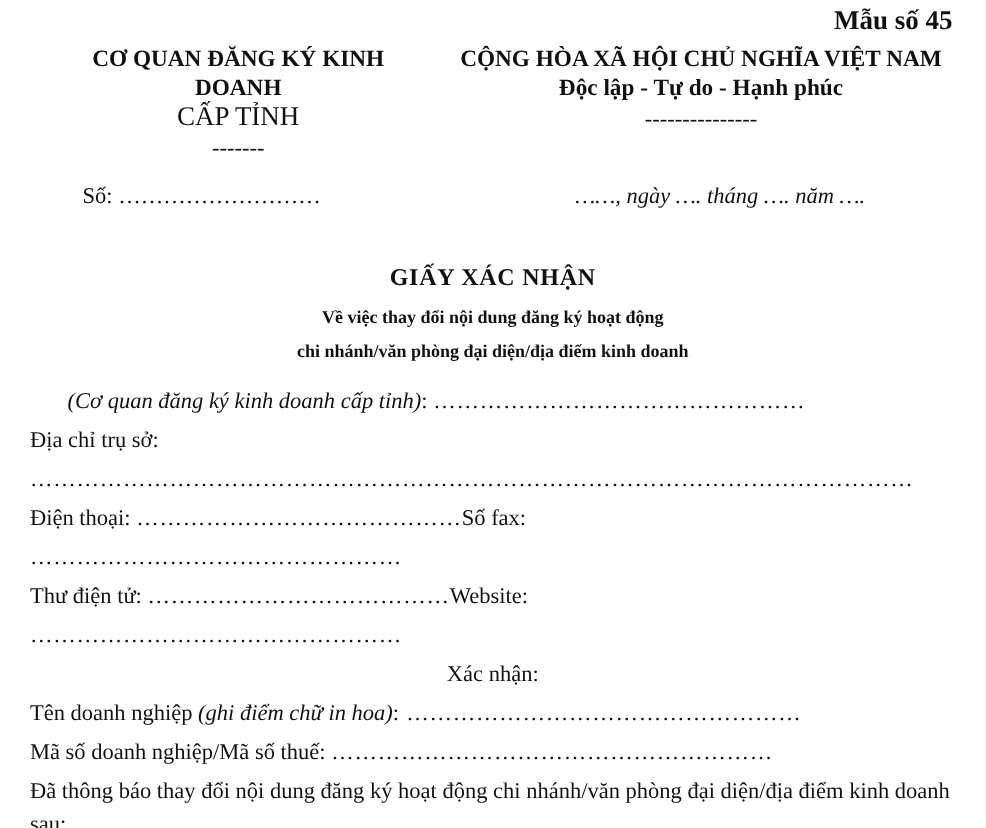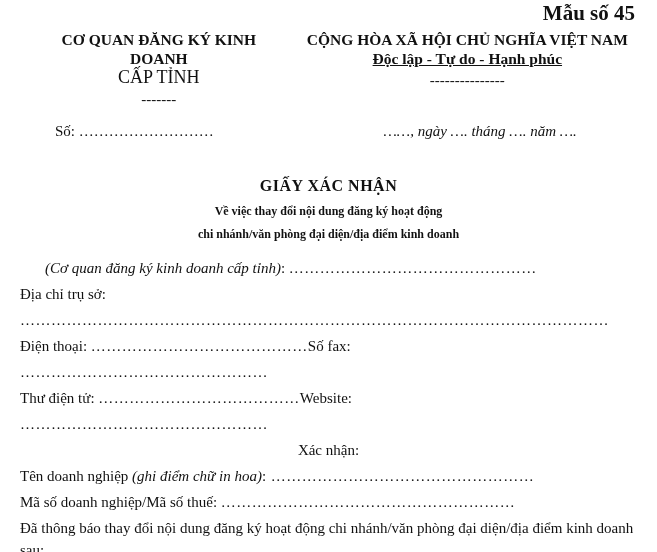--- a/index.html
+++ b/index.html
@@ -11,21 +11,21 @@
     color: #111111;
     font-family: "Liberation Serif", "DejaVu Serif", serif;
     font-size: 15px;
     box-sizing: border-box;
     padding: 4px 20px 0 20px;
     overflow: hidden;
   }
   .form-number {
     text-align: right;
     font-weight: bold;
-    font-size: 21px;
+    font-size: 18px;
     padding-right: 2px;
     line-height: 18px;
   }
   .header-row {
     display: flex;
     margin-top: 8px;
   }
   .header-left {
     width: 45%;
     text-align: center;
@@ -49,21 +49,20 @@
   }
   .country {
     font-weight: bold;
     font-size: 15.5px;
     line-height: 19px;
   }
   .motto {
     font-weight: bold;
     font-size: 15.5px;
     line-height: 19px;
-    text-decoration: underline;
   }
   .separator {
     line-height: 16px;
     margin-top: 4px;
     letter-spacing: 0px;
     font-weight: normal;
   }
   .ref-row {
     display: flex;
     margin-top: 16px;

